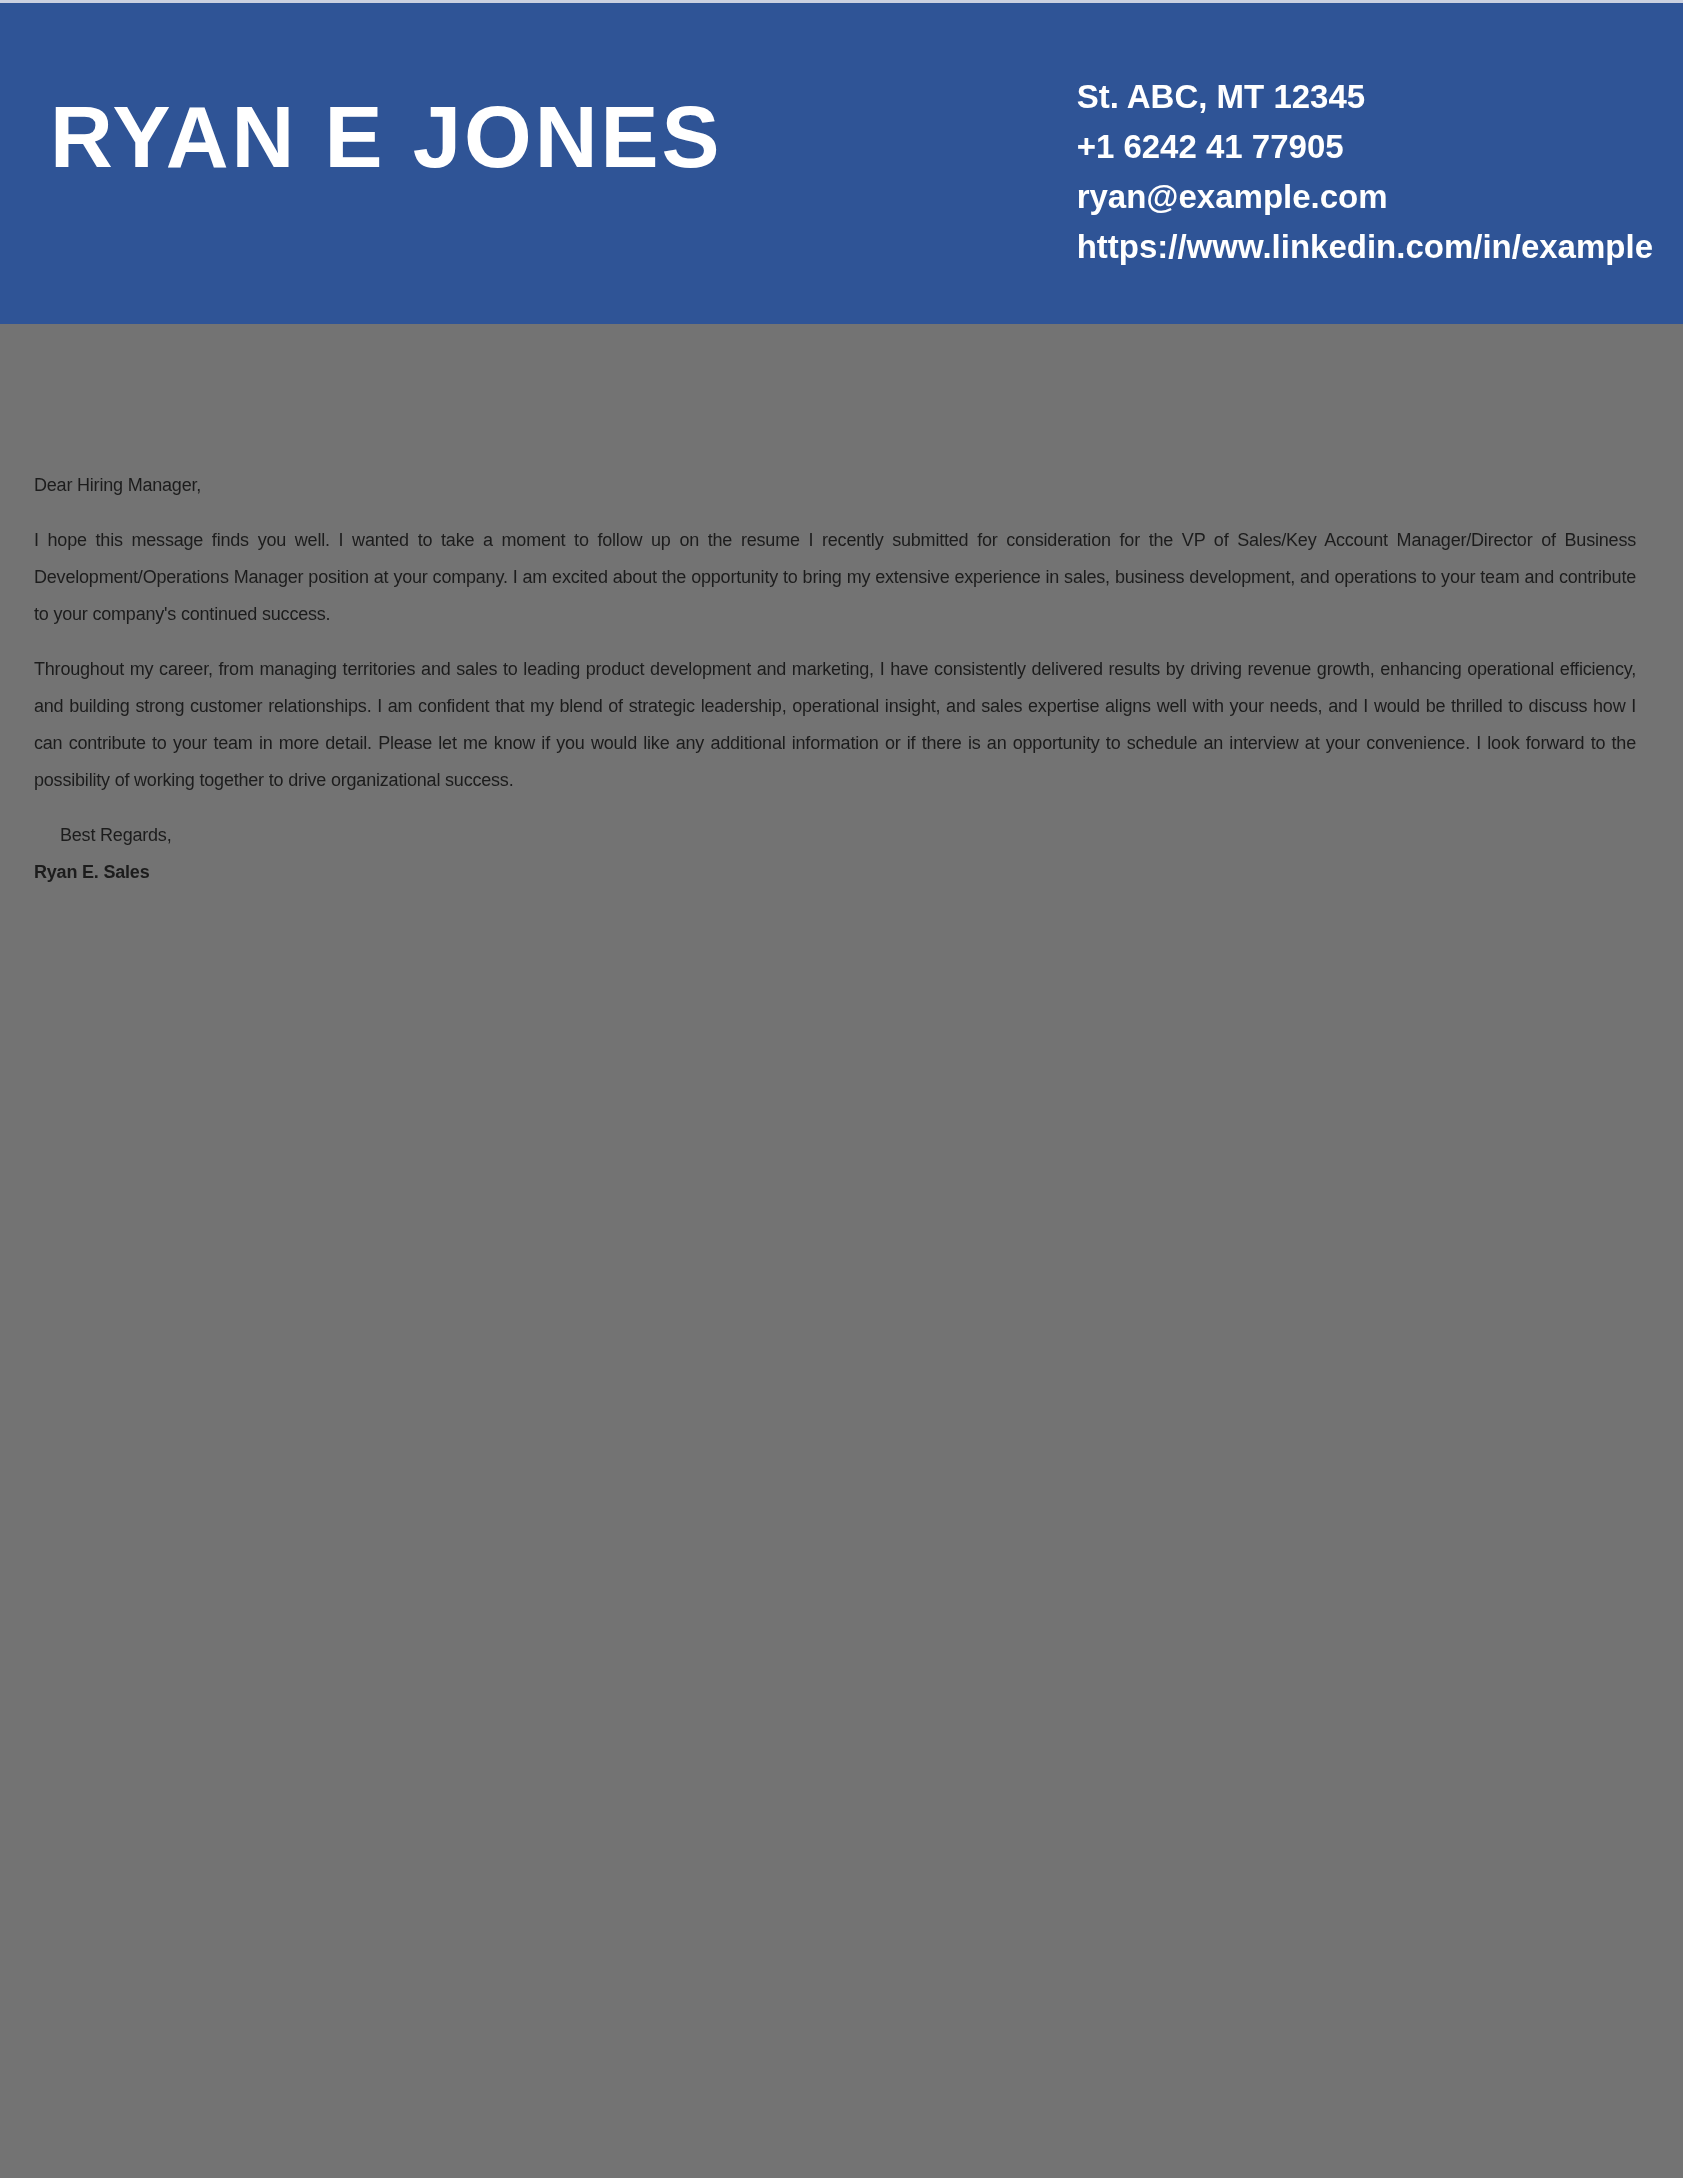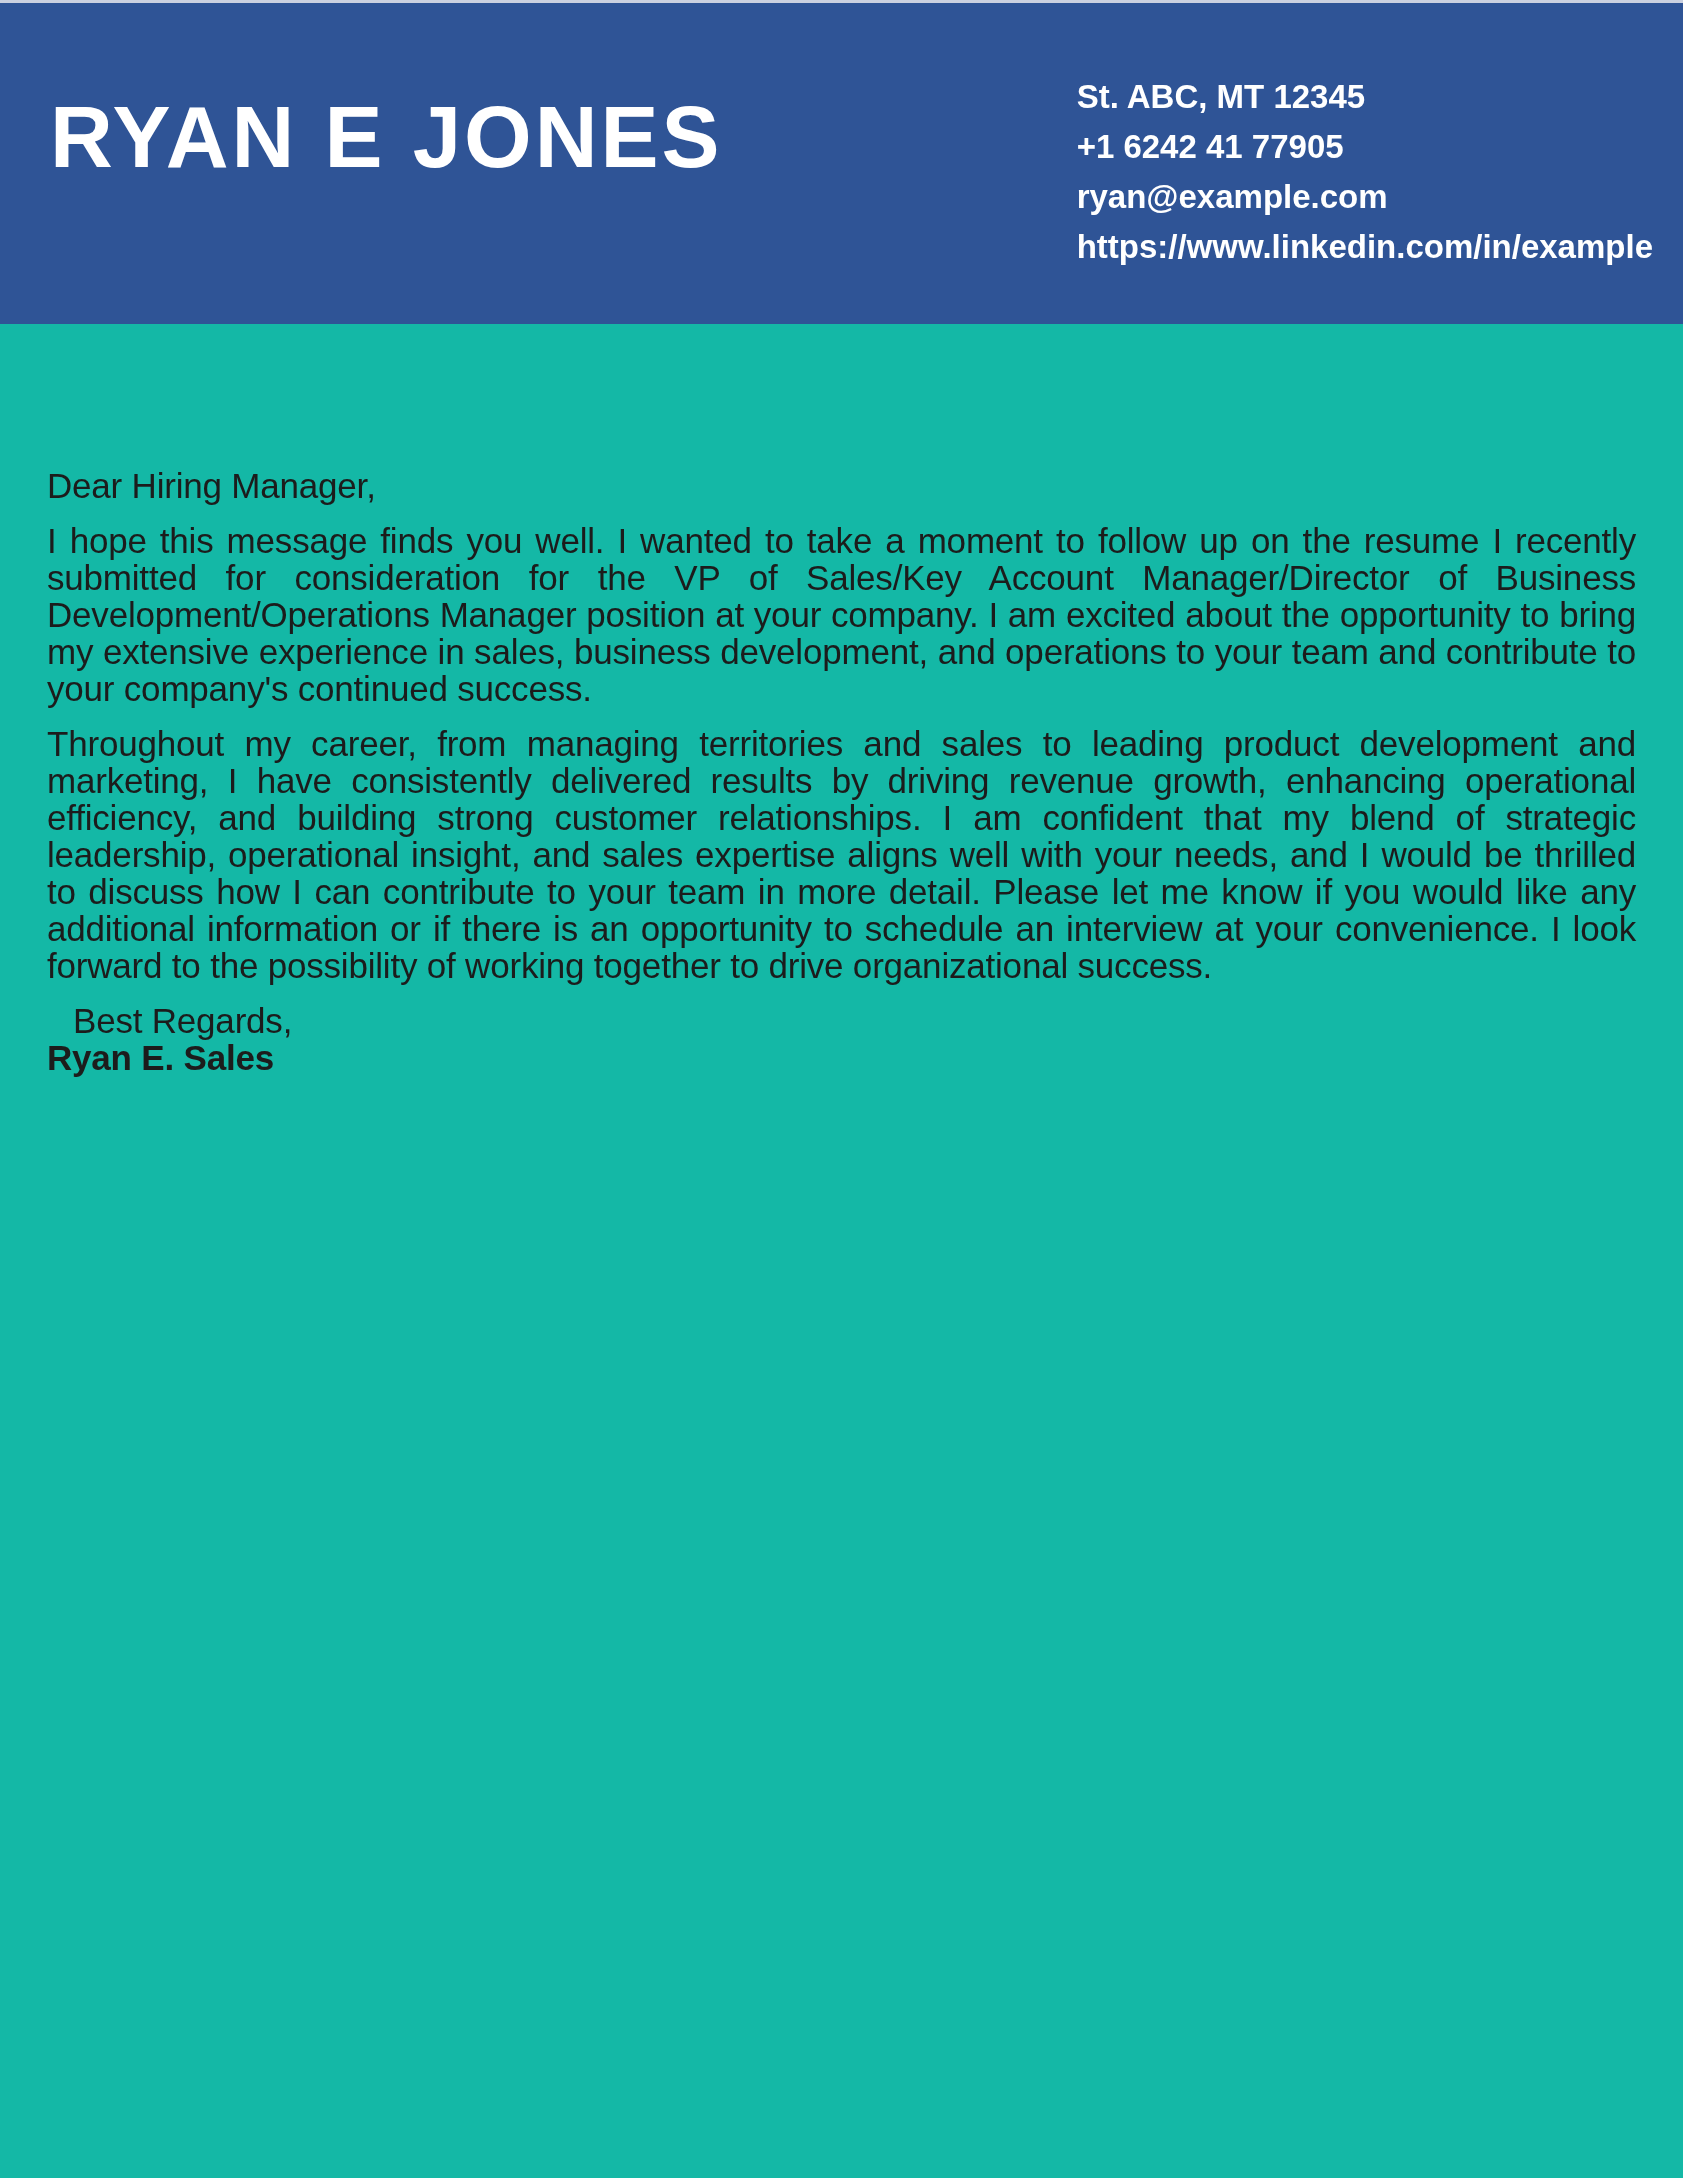--- a/index.html
+++ b/index.html
@@ -10,21 +10,21 @@
   body {
     width: 1683px;
     height: 2178px;
     position: relative;
     overflow: hidden;
     font-family: "Liberation Sans", sans-serif;
   }
   .page {
     position: absolute;
     inset: 0;
-    background: #14b8a6;
+    background: #737373;
   }
   .top-strip {
     position: absolute;
     top: 0; left: 0; right: 0;
     height: 3px;
     background: #cbd1e0;
   }
   .letterhead {
     position: absolute;
     top: 3px;
@@ -52,24 +52,24 @@
     text-align: left;
     color: #ffffff;
     font-size: 33px;
     font-weight: bold;
     line-height: 50px;
     white-space: nowrap;
   }
   .letter-body {
     position: absolute;
     top: 467px;
-    left: 47px;
+    left: 34px;
     right: 47px;
     color: #1c1c1c;
-    font-size: 35px;
+    font-size: 18px;
     line-height: 37px;
     letter-spacing: -0.2px;
   }
   .letter-body p {
     margin: 0 0 18px 0;
   }
   .salutation {
     text-align: left;
   }
   .paragraph {

